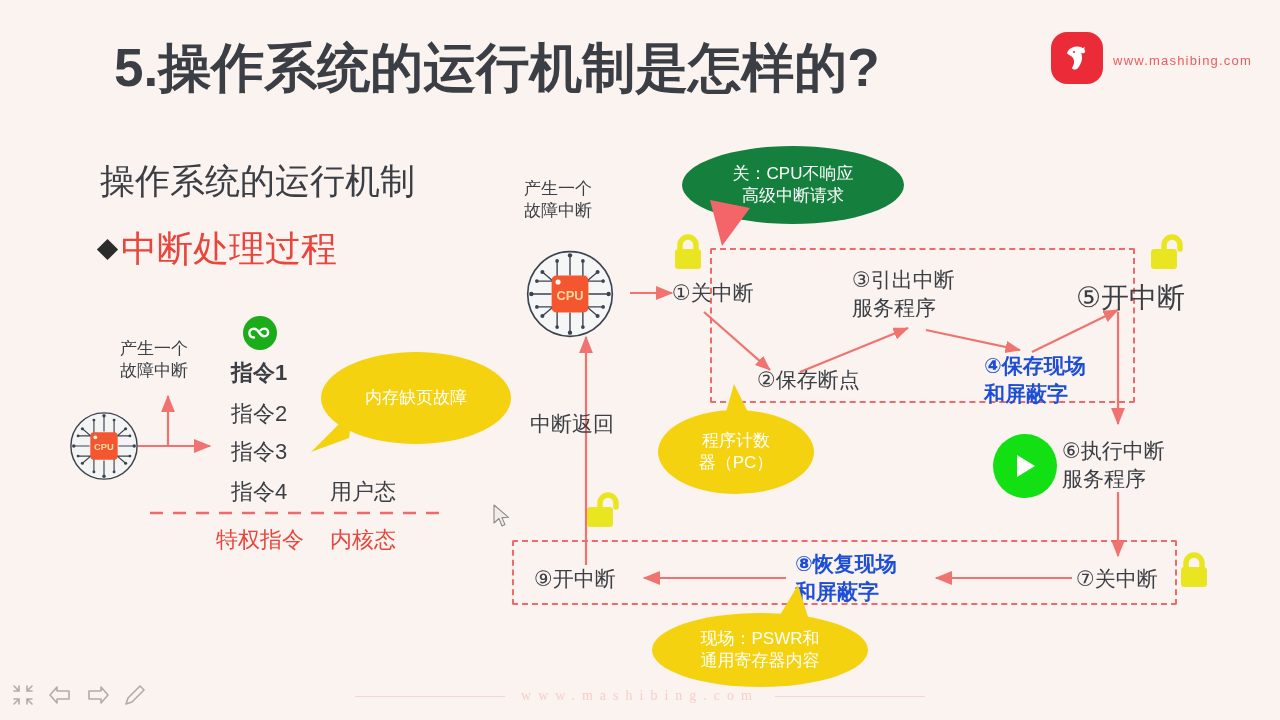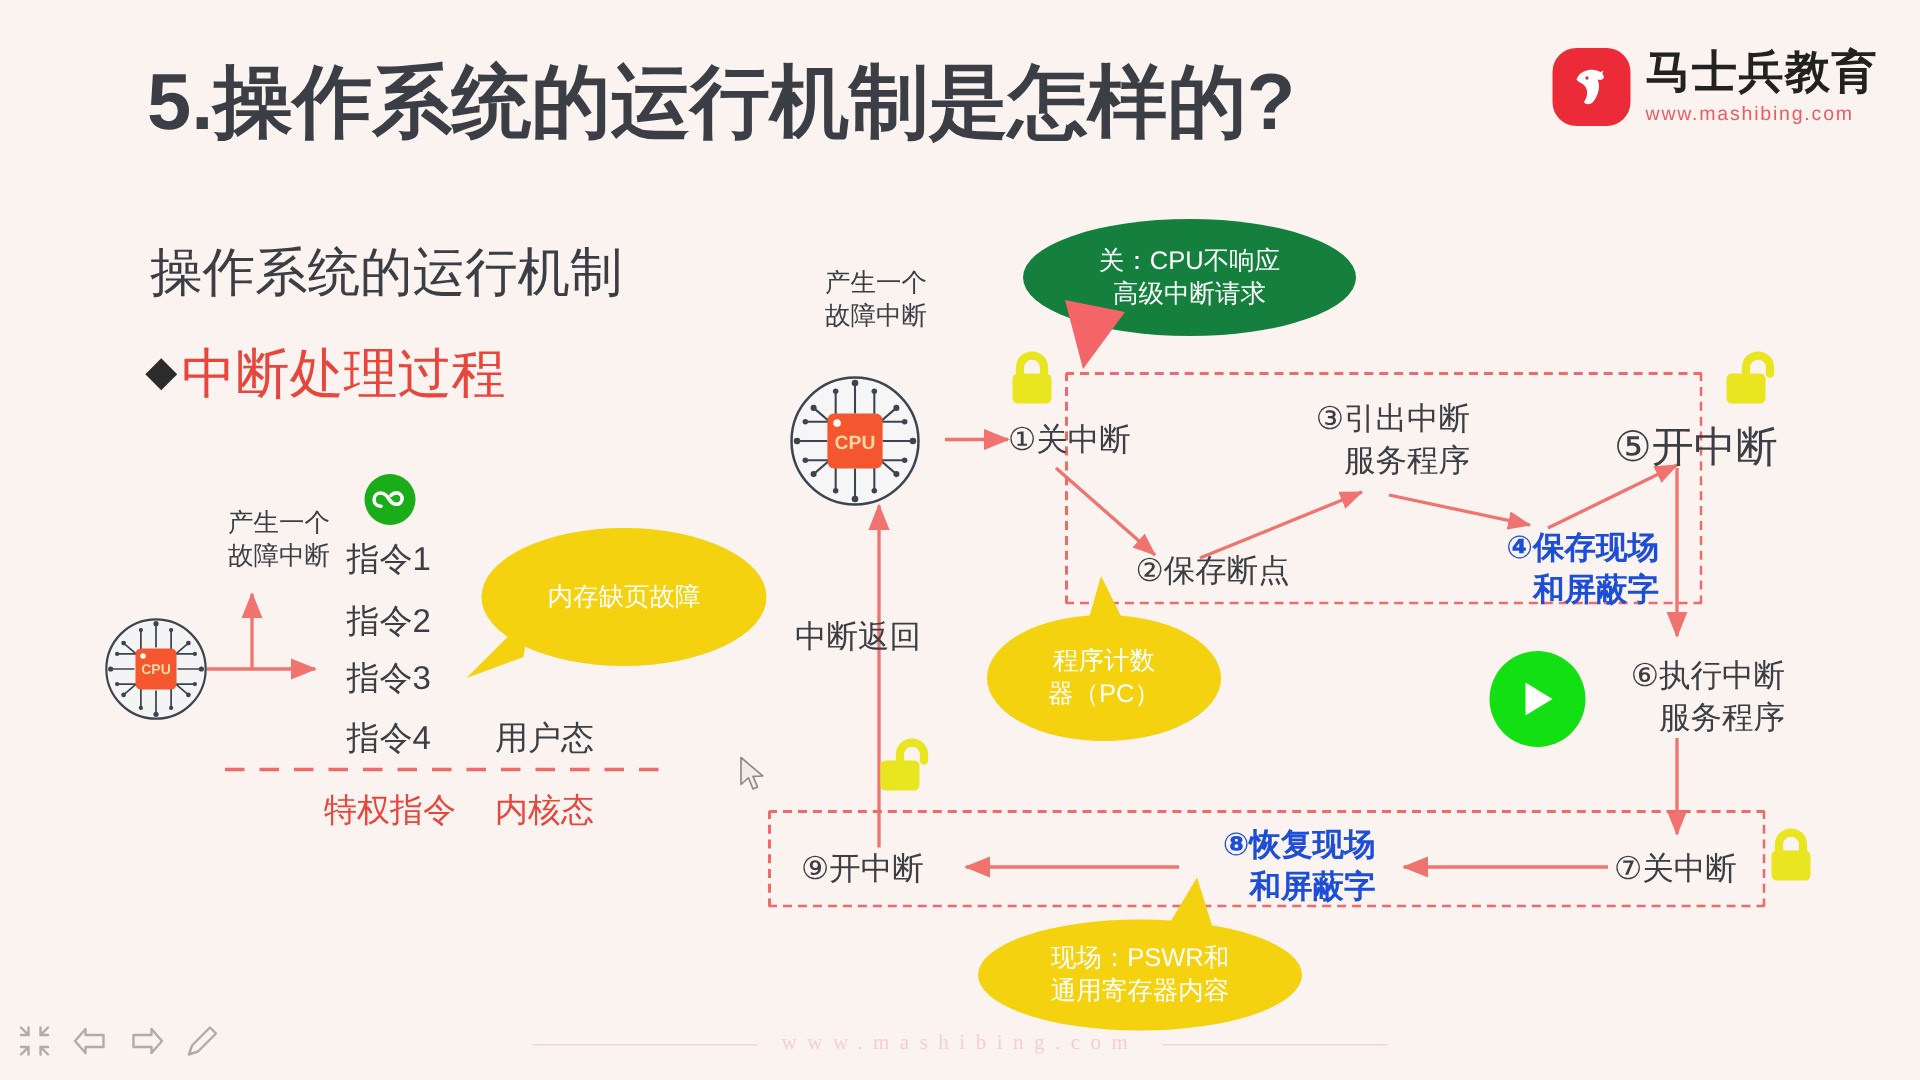--- a/index.html
+++ b/index.html
@@ -8,21 +8,21 @@
     width: 1280px; height: 720px;
     background: #faf3ef;
     font-family: "Liberation Sans", "DejaVu Sans", sans-serif;
     overflow: hidden;
     position: relative;
   }
   .slide { position: absolute; inset: 0; background: #faf3ef; }
 
   
   .title {
-    position: absolute; left: 98px; top: 33px;
+    position: absolute; left: 114px; top: 33px;
     font-size: 53px; font-weight: 700; color: #3b3f45;
     letter-spacing: 0px; white-space: nowrap;
   }
   .logo-wrap {
     position: absolute; right: 28px; top: 32px;
     display: flex; align-items: center; gap: 10px;
   }
   .logo-mark {
     width: 52px; height: 52px; border-radius: 16px;
     background: #ec2b39; position: relative; flex: 0 0 auto;
@@ -50,21 +50,21 @@
     display: flex; align-items: center; gap: 6px;
   }
   .diamond {
     width: 15px; height: 15px; background: #2b2b2b;
     transform: rotate(45deg); flex: 0 0 auto;
   }
   .bullet-text { font-size: 36px; color: #e8453c; font-weight: 500; white-space: nowrap; }
 
   
   .tx { position: absolute; white-space: nowrap; color: #3b3f45; }
-  .tx.ctr { text-align: right; }
+  .tx.ctr { text-align: left; }
   .red { color: #e8453c; }
   .redb { color: #1d4ed8; font-weight: 700; }
   .twoline { line-height: 1.32; white-space: pre-line; }
 
   
   .cpu { position: absolute; }
 
   
   .lock { position: absolute; }
 
@@ -120,21 +120,20 @@
 
   <div class="logo-wrap">
     <div class="logo-mark">
       <svg class="horse" width="34" height="34" viewBox="0 0 34 34">
         <path d="M8 10 C11 5, 20 4, 24 8 C27 11, 24 13, 21 12 C23 16, 22 22, 18 27 C16 29, 13 29, 12 27 C14 24, 15 20, 13 17 C11 14, 8 14, 7 12 Z" fill="#ffffff"></path>
         <path d="M19 9 L25 6 L23 11 Z" fill="#ffffff"></path>
         <circle cx="14" cy="11" r="1.1" fill="#ec2b39"></circle>
       </svg>
     </div>
     <div class="logo-text">
-      <div class="logo-name">马士兵教育</div>
       <div class="logo-url">www.mashibing.com</div>
     </div>
   </div>
 
   <div class="subtitle">操作系统的运行机制</div>
   <div class="bullet-row">
     <span class="diamond"></span>
     <span class="bullet-text">中断处理过程</span>
   </div>
 
@@ -211,21 +210,21 @@
   <div class="tx ctr twoline" style="left:120px; top:338px; width:100px; font-size:17px;">产生一个
 故障中断</div>
 
   <div class="green-circle" style="left:243px; top:316px; width:34px; height:34px;">
     <svg width="34" height="34" viewBox="0 0 34 34">
       <path d="M11 21.5 c-3 0 -4.6 -2 -4.6 -4.4 c0 -2.6 2 -4.4 4.4 -4.4 c2.6 0 4.3 2 5.4 3.8
                c1.2 1.9 2.7 3.7 5 3.7 c2.3 0 3.9 -1.7 3.9 -3.8 c0 -2.2 -1.7 -3.8 -3.9 -3.8
                c-1.4 0 -2.6 .6 -3.5 1.6" fill="none" stroke="#ffffff" stroke-width="2.4" stroke-linecap="round"></path>
     </svg>
   </div>
-  <div class="tx" style="left:231px; top:358px; font-size:22px;">指令1</div>
+  <div class="tx" style="left:231px; top:358px; font-size:22px;font-weight:bold;">指令1</div>
   <div class="tx" style="left:231px; top:399px; font-size:22px;">指令2</div>
   <div class="tx" style="left:231px; top:437px; font-size:22px;">指令3</div>
   <div class="tx" style="left:231px; top:477px; font-size:22px;">指令4</div>
 
   <div class="tx" style="left:330px; top:477px; font-size:22px;">用户态</div>
   <div class="tx red" style="left:216px; top:525px; font-size:22px;">特权指令</div>
   <div class="tx red" style="left:330px; top:525px; font-size:22px;">内核态</div>
 
   <div class="bubble bubble-yellow" style="left:321px; top:352px; width:190px; height:92px; font-size:17px;">
     <svg style="position:absolute; left:-12px; top:56px;" width="46" height="46" viewBox="0 0 46 46">

